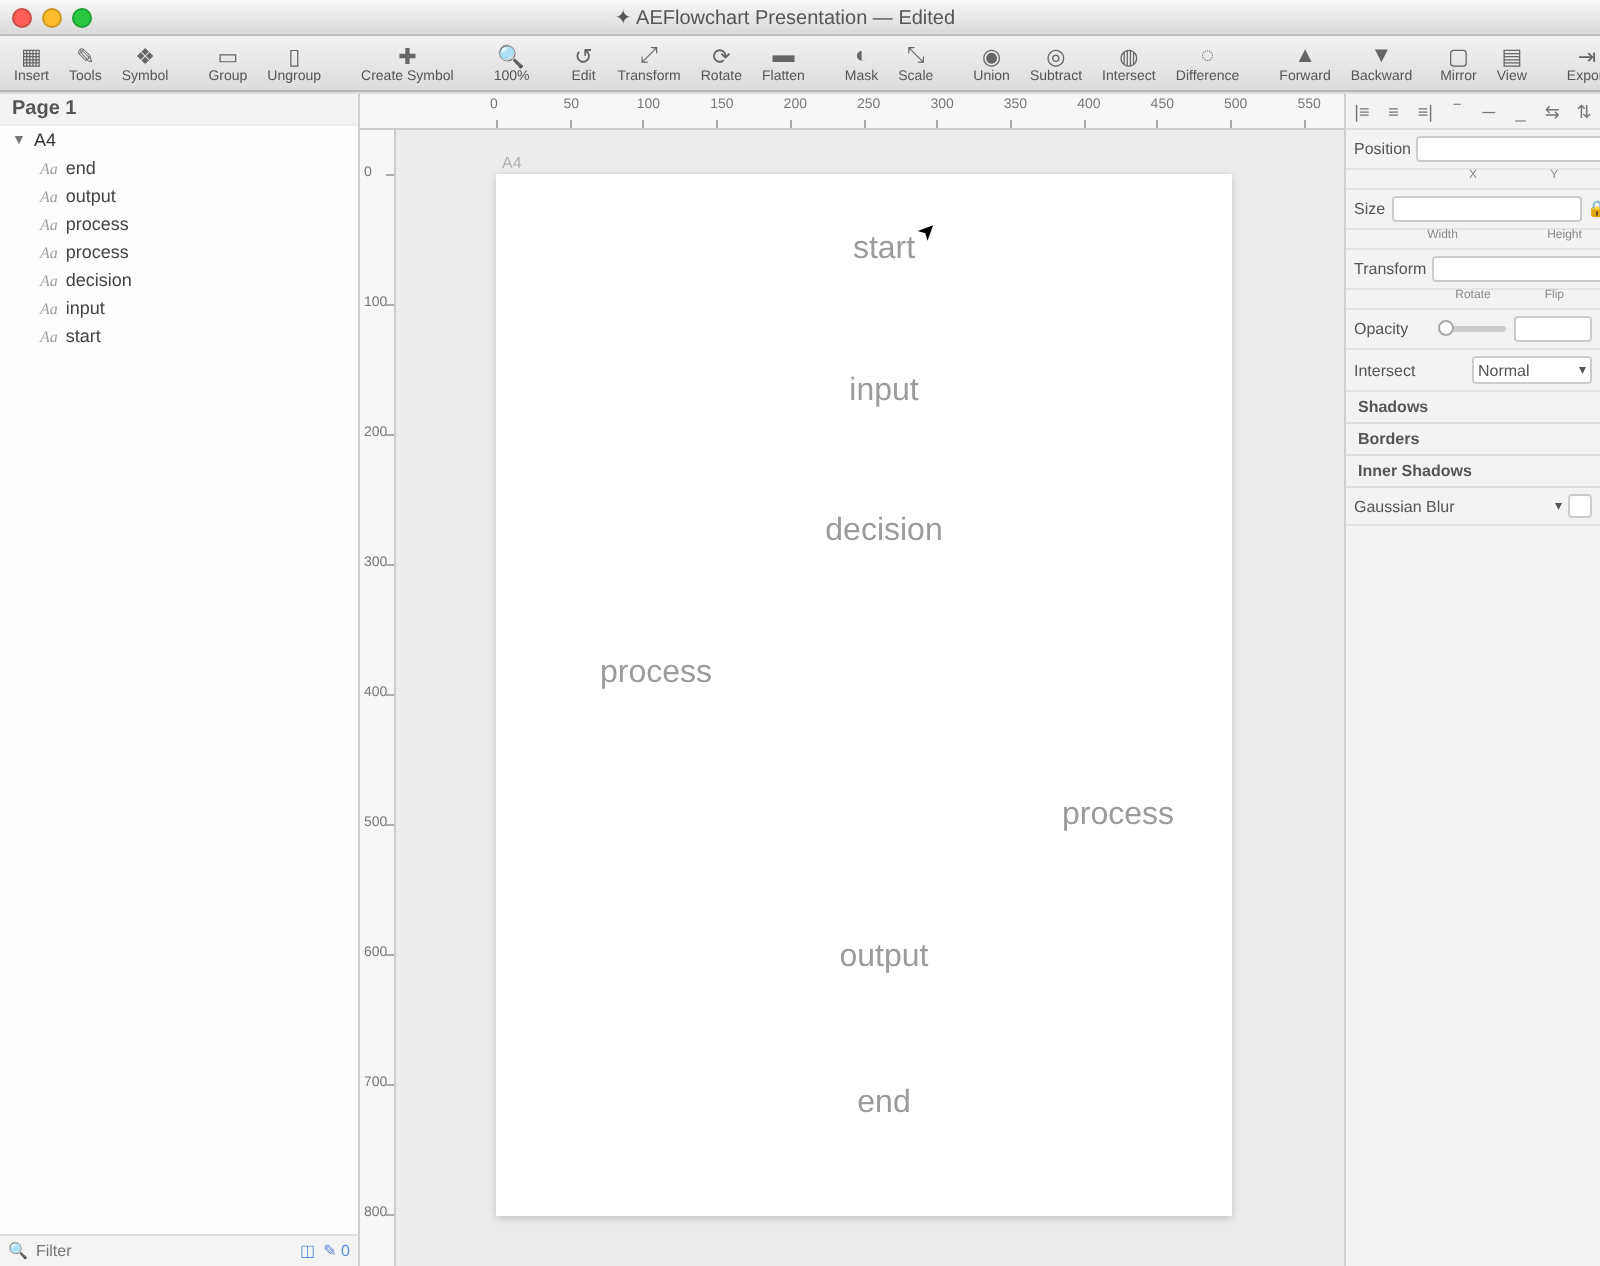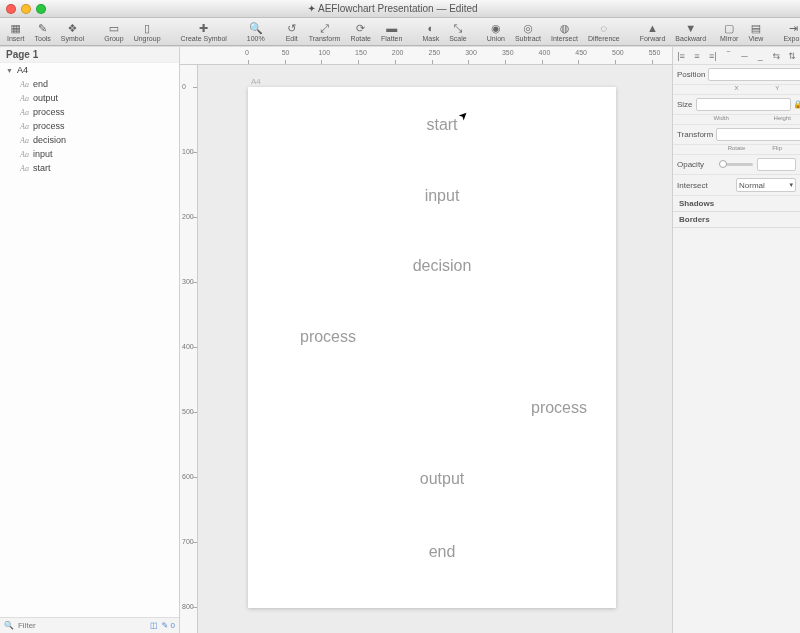--- a/index.html
+++ b/index.html
@@ -337,16 +337,22 @@
       <div class="proprow">
         <div class="proplabel">Intersect</div>
         <div class="select">
             <span>Normal</span>
             <span style="font-size:7px;">▾</span>
           </div>
       </div>
       <div id="sections">
           <div class="section">Shadows</div>
           <div class="section">Borders</div>
+          <div class="section">Inner Shadows</div>
         </div>
+      <div class="proprow">
+        <div class="proplabel" style="flex:1">Gaussian Blur</div>
+        <span style="font-size:7px;">▾</span>
+        <div class="checkcell"></div>
+      </div>
     </div>
   </div>
 </div>
 
 </body></html>

